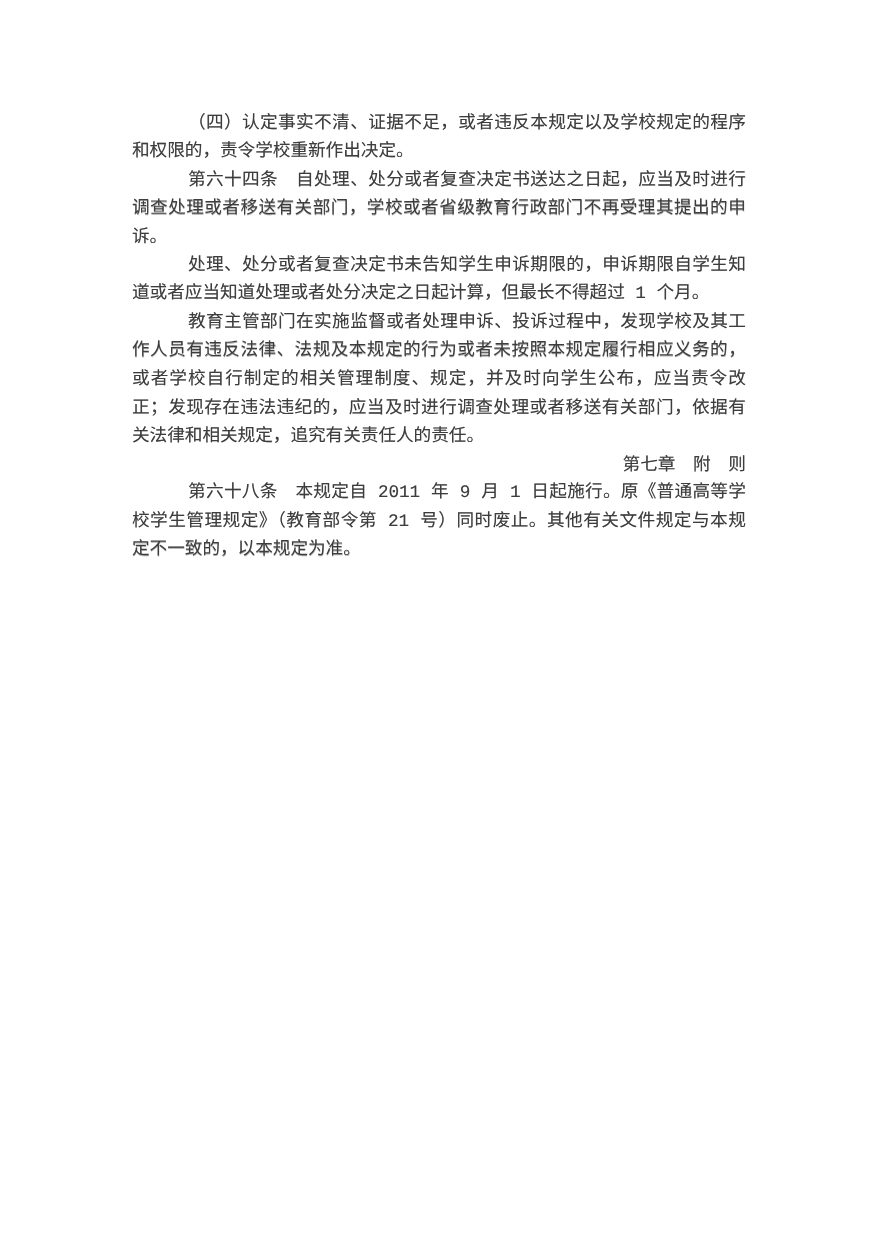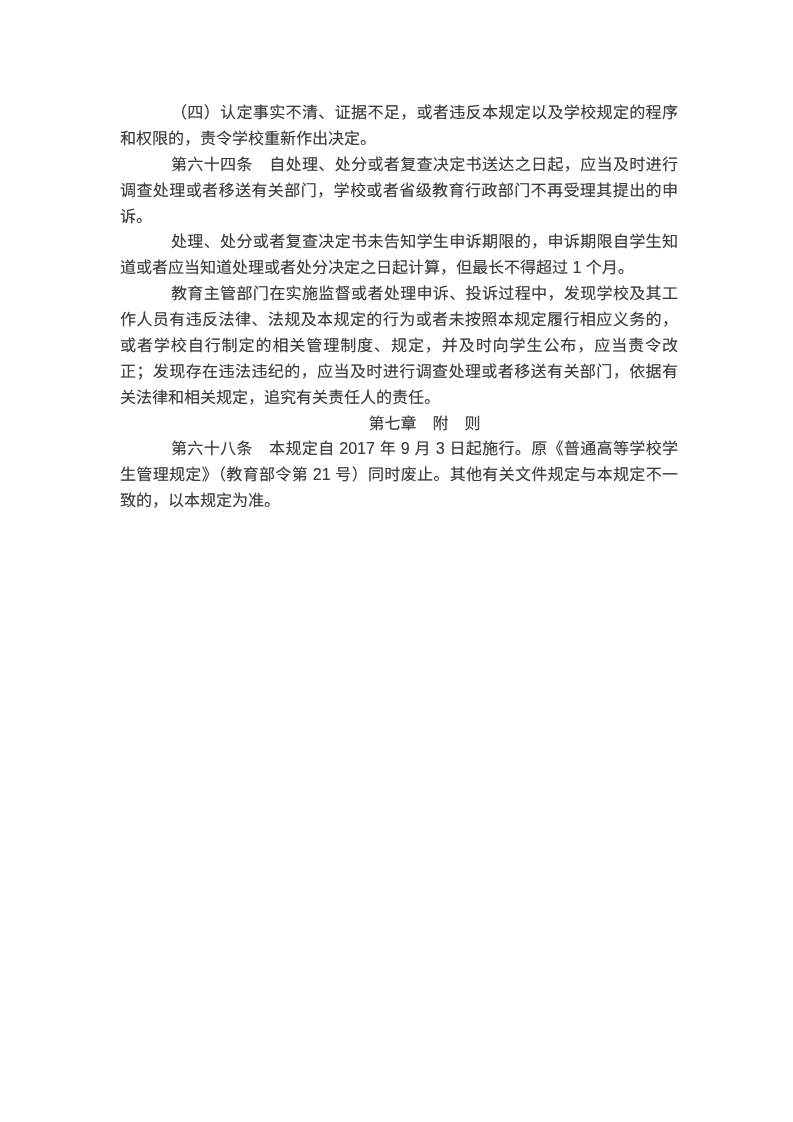--- a/index.html
+++ b/index.html
@@ -8,46 +8,46 @@
     background: #ffffff;
   }
   .page {
     position: relative;
     width: 793px;
     height: 1122px;
     background: #ffffff;
     overflow: hidden;
     box-sizing: border-box;
     padding: 100px 115px 0 120px;
-    font-family: Liberation Sans, sans-serif;
+    font-family: Liberation Mono, monospace;
   }
   .doc-body {
     width: 558px;
   }
   .para {
     margin: 0;
     padding: 0;
     font-size: 16px;
     line-height: 25.88px;
     color: #3d3d3d;
     text-align: justify;
     text-indent: 51px;
     letter-spacing: 0;
     word-break: break-all;
     text-shadow: 0.2px 0.2px 0.4px rgba(70, 70, 70, 0.45);
   }
   .para.chapter {
-    text-align: center;
+    text-align: right;
   }
 </style>
 </head>
 <body>
 
 <div class="page">
   <div class="doc-body" id="doc-body">
       <p class="para">（四）认定事实不清、证据不足，或者违反本规定以及学校规定的程序和权限的，责令学校重新作出决定。</p>
       <p class="para">第六十四条　自处理、处分或者复查决定书送达之日起，应当及时进行调查处理或者移送有关部门，学校或者省级教育行政部门不再受理其提出的申诉。</p>
       <p class="para">处理、处分或者复查决定书未告知学生申诉期限的，申诉期限自学生知道或者应当知道处理或者处分决定之日起计算，但最长不得超过 1 个月。</p>
       <p class="para">教育主管部门在实施监督或者处理申诉、投诉过程中，发现学校及其工作人员有违反法律、法规及本规定的行为或者未按照本规定履行相应义务的，或者学校自行制定的相关管理制度、规定，并及时向学生公布，应当责令改正；发现存在违法违纪的，应当及时进行调查处理或者移送有关部门，依据有关法律和相关规定，追究有关责任人的责任。</p>
       <p class="para chapter">第七章　附　则</p>
-      <p class="para">第六十八条　本规定自 2017 年 9 月 3 日起施行。原《普通高等学校学生管理规定》（教育部令第 21 号）同时废止。其他有关文件规定与本规定不一致的，以本规定为准。</p>
+      <p class="para">第六十八条　本规定自 2011 年 9 月 1 日起施行。原《普通高等学校学生管理规定》（教育部令第 21 号）同时废止。其他有关文件规定与本规定不一致的，以本规定为准。</p>
     </div>
 </div>
 
 </body></html>

